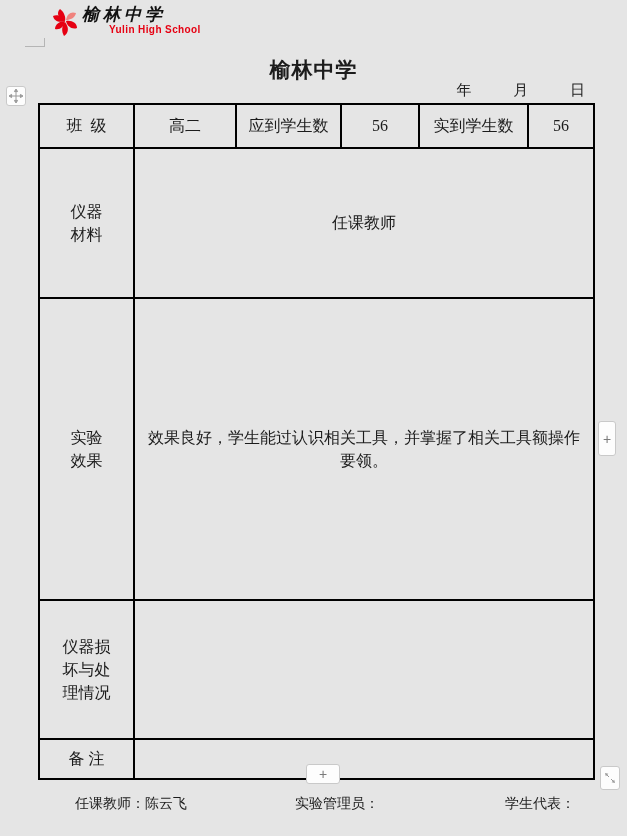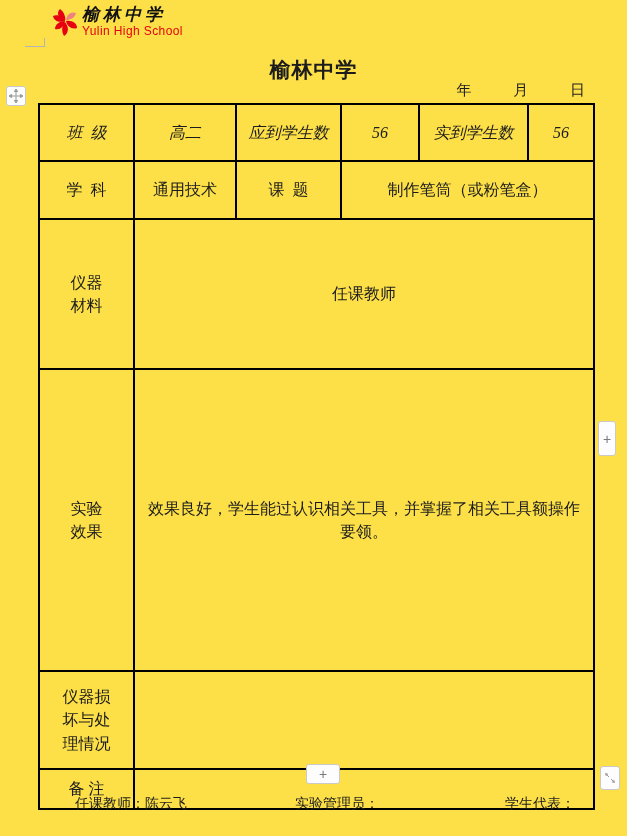--- a/index.html
+++ b/index.html
@@ -1,39 +1,39 @@
 <!DOCTYPE html>
 <html><head>
 <meta charset="utf-8">
 <style>
   * { margin:0; padding:0; box-sizing:border-box; }
   html,body { width:627px; height:836px; background:#fff; }
   body { font-family:"Liberation Serif","DejaVu Serif",serif; color:#1c1c1c; position:relative; overflow:hidden; }
-  .page { position:absolute; inset:0; background:#fde047; }
+  .page { position:absolute; inset:0; background:#e5e5e5; }
 
   
   .logo { position:absolute; left:52px; top:6px; display:flex; align-items:flex-start; }
   .logo-mark { width:26px; height:30px; margin-top:2px; }
   .logo-text { margin-left:4px; display:flex; flex-direction:column; }
   .logo-zh { font-size:17px; font-weight:bold; letter-spacing:4px; font-style:italic; color:#111; line-height:1.05; font-family:"Liberation Serif",serif; }
-  .logo-en { font-size:12px; font-weight:normal; color:#e60012; letter-spacing:0.4px; font-family:"Liberation Sans",sans-serif; }
+  .logo-en { font-size:10px; font-weight:bold; color:#e60012; letter-spacing:0.4px; font-family:"Liberation Sans",sans-serif;margin-left:27px; }
 
   
   .doc-title { position:absolute; top:56px; left:0; width:627px; display:flex; justify-content:center; align-items:baseline; gap:74px; font-size:21px; font-weight:bold; letter-spacing:1px; }
   .date-line { position:absolute; top:81px; left:0; width:585px; text-align:right; font-size:15px; }
   .date-line span { margin-left:38px; }
 
   
   table.form { position:absolute; left:38px; top:103px; border-collapse:collapse; table-layout:fixed; }
   table.form td { border:2px solid #000; text-align:center; vertical-align:middle; font-size:16px; white-space:pre-wrap; line-height:1.45; padding:0 6px; }
-  .h-r1 td { height:57px;font-style:italic; }
+  .h-r1 td { height:44px; }
   .h-r2 td { height:58px; }
   .h-r3 td { height:150px; }
   .h-r4 td { height:302px; }
-  .h-r5 td { height:98px;margin-left:32px; }
+  .h-r5 td { height:139px;margin-left:32px; }
   .h-r6 td { height:40px;margin-top:30px; }
   td.num { font-size:15px; font-family:"Liberation Serif",serif; }
   td.bigtext { padding:0 18px; }
 
   
   .footer { position:absolute; top:795px; left:0; width:627px; font-size:14px; }
   .footer span { position:absolute; white-space:nowrap; }
   .f-teacher { left:75px; }
   .f-manager { left:295px; }
   .f-student { left:505px; }
@@ -104,26 +104,20 @@
     </colgroup>
     <tbody>
         <tr class="h-r1">
       <td>班  级</td>
       <td>高二</td>
       <td>应到学生数</td>
       <td class="num">56</td>
       <td>实到学生数</td>
       <td class="num">56</td>
     </tr>
-    <tr class="h-r2">
-      <td>学  科</td>
-      <td>通用技术</td>
-      <td>课  题</td>
-      <td colspan="3">制作笔筒（或粉笔盒）</td>
-    </tr>
     <tr class="h-r3">
       <td>仪器
 材料</td>
       <td colspan="5">任课教师</td>
     </tr>
     <tr class="h-r4">
       <td>实验
 效果</td>
       <td colspan="5" class="bigtext">效果良好，学生能过认识相关工具，并掌握了相关工具额操作要领。</td>
     </tr>

